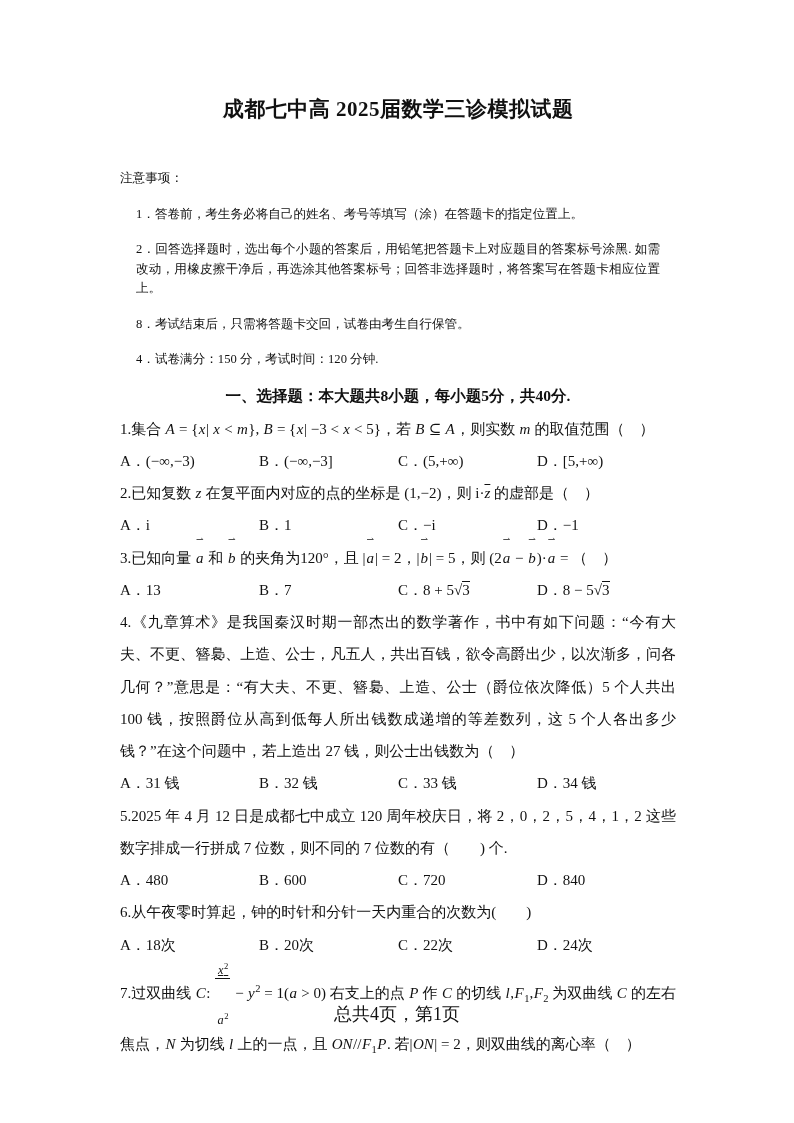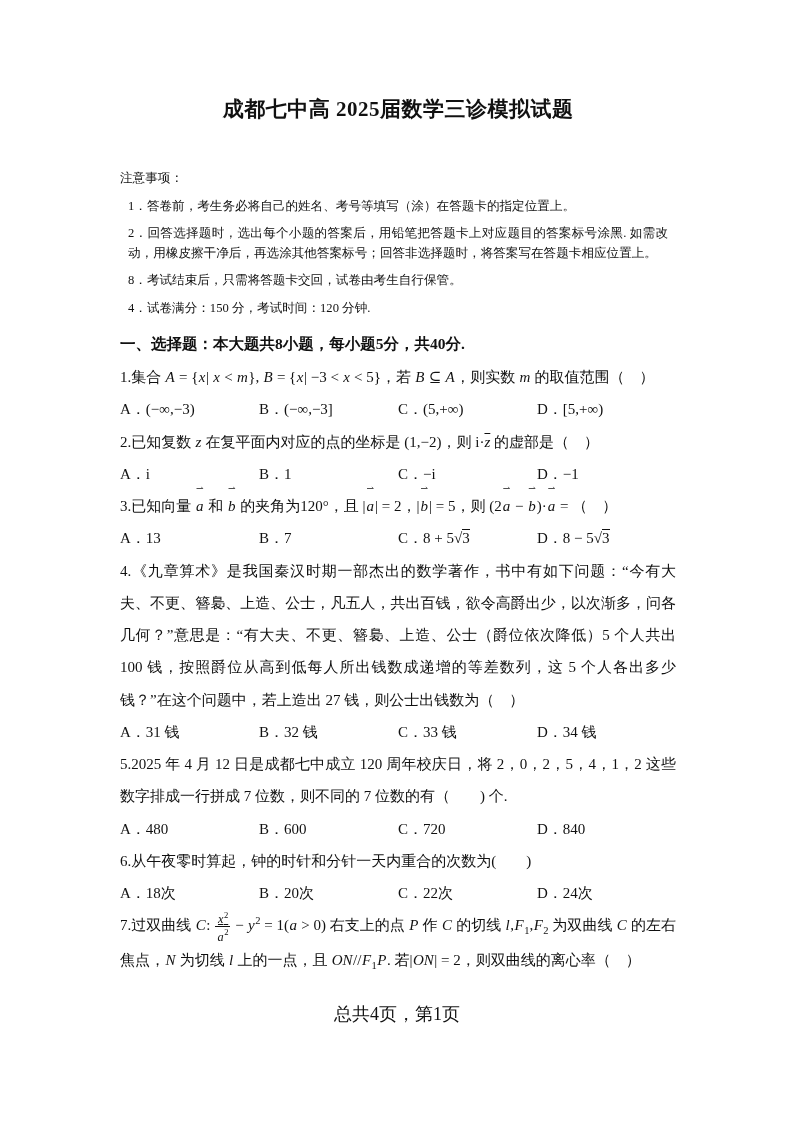--- a/index.html
+++ b/index.html
@@ -2,39 +2,39 @@
 <html><head>
 <meta charset="utf-8">
 <style>
   html,body{margin:0;padding:0;}
   body{background:#ffffff;}
   .page{position:relative;width:794px;height:1109px;margin:0 auto;background:#fff;overflow:hidden;
         font-family:"Liberation Serif","DejaVu Serif",serif;color:#111;}
   .content{padding:95px 118px 0 120px;}
   .title{text-align:center;font-size:21px;font-weight:700;letter-spacing:.5px;}
   .notices{margin-top:46px;font-size:12.6px;line-height:1.55;text-align:justify;}
-  .notice-item{margin:8px;}
-  .section-heading{margin-top:16px;font-size:15.5px;font-weight:700;}
+  .notice-item{margin:16px;}
+  .section-heading{margin-top:16px;font-size:15.5px;font-weight:700;text-align:center;}
   .questions{margin-top:6px;font-size:15px;}
   .q-stem{line-height:2.15;text-align:justify;}
   .q-options{display:flex;line-height:2.15;}
   .opt{flex:1 1 25%;}
   i{font-style:italic;padding:0 .5px;}
   sup,sub{font-size:.7em;}
   .vec{display:inline-block;position:relative;font-style:italic;padding:0 1px;}
   .vec::after{content:"⇀";position:absolute;left:0;right:0;top:-.7em;font-size:.6em;
               font-style:normal;text-align:center;line-height:1;}
   .bar{font-style:italic;text-decoration:overline;}
   .sqrt{white-space:nowrap;}
   .sqrt::before{content:"√";}
   .rad{border-top:1px solid currentColor;}
   .frac{display:inline-flex;flex-direction:column;align-items:center;vertical-align:middle;
         font-size:.82em;line-height:1.2;margin:0 1px;}
   .frac .num{border-bottom:1px solid currentColor;padding:0 2px;text-decoration:underline;}
-  .frac .den{padding:0 2px;}
+  .frac .den{padding:0 2px;margin-top:32px;}
   .footer{position:absolute;left:0;top:1002px;width:100%;text-align:center;font-size:18px;}
 </style>
 </head>
 <body>
 
 <div class="page">
   <div class="content">
 
     <div class="title">成都七中高 2025届数学三诊模拟试题</div>
 

